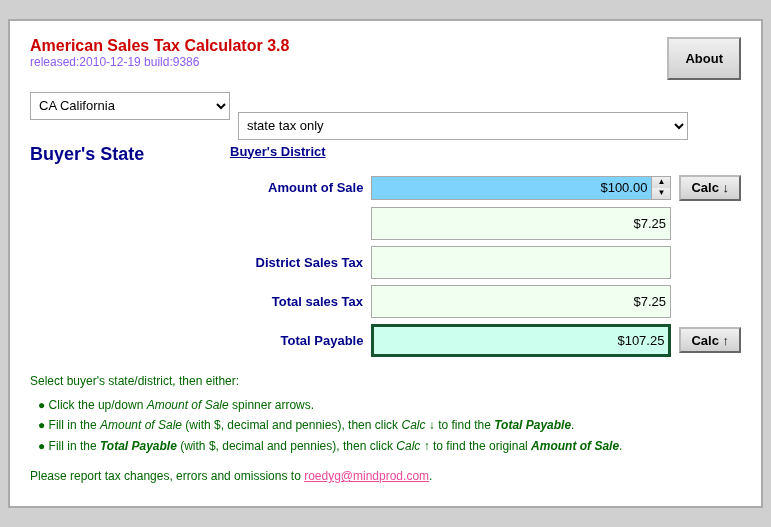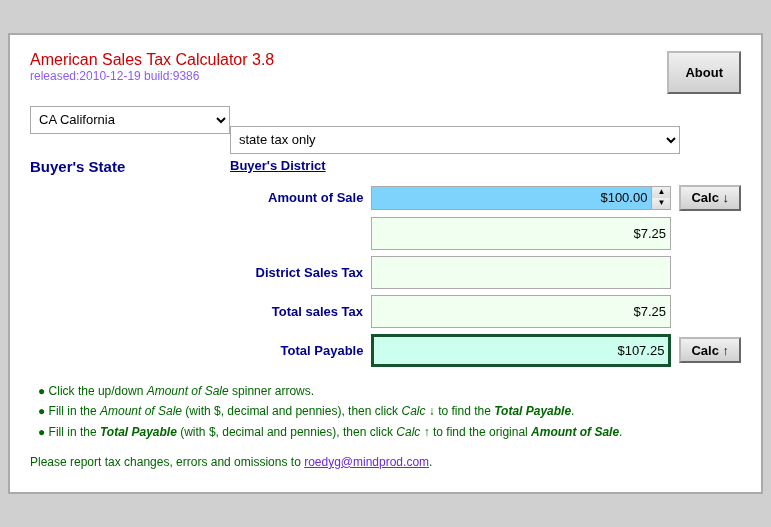--- a/index.html
+++ b/index.html
@@ -21,39 +21,39 @@
     }
     .header-row {
       display: flex;
       justify-content: space-between;
       align-items: flex-start;
       margin-bottom: 12px;
     }
     .app-title {
       color: #cc0000;
       font-size: 16px;
-      font-weight: normal;
+      font-weight: bold;
     }
     .app-subtitle {
       color: #8b5cf6;
       font-size: 12px;
     }
     .about-button {
       background: linear-gradient(to bottom, #f0f0f0, #d0d0d0);
       border: 2px outset #bbb;
       padding: 12px 16px;
       font-size: 13px;
       font-weight: bold;
       cursor: pointer;
       color: #000;
     }
 
     .selectors-row {
       display: flex;
-      gap: 0;
+      gap: 8px;
       margin-bottom: 4px;
     }
     .state-select, .district-select {
       border: 1px solid #aaa;
       background: #fff;
       padding: 3px 4px;
       font-size: 13px;
       height: 28px;
     }
     .state-select {
@@ -65,21 +65,21 @@
     }
 
     .labels-row {
       display: flex;
       margin-bottom: 10px;
     }
     .buyer-state-label {
       width: 200px;
       color: #00008b;
       font-weight: bold;
-      font-size: 15px;
+      font-size: 18px;
     }
     .buyer-district-label {
       color: #00008b;
       font-weight: bold;
       font-size: 13px;
       text-decoration: underline;
     }
 
     .field-row {
       display: flex;
@@ -180,21 +180,21 @@
     .instructions ul li::before {
       content: "● ";
     }
     .instructions em {
       font-style: italic;
     }
     .instructions .report {
       margin-top: 10px;
     }
     .instructions a {
-      color: #6d28d9;
+      color: #ec4899;
     }
     .bold-italic {
       font-weight: bold;
       font-style: italic;
     }
   </style>
 </head>
 <body>
 
 <div class="window">
@@ -250,20 +250,21 @@
     <div class="spacer-button"></div>
   </div>
 
   <div class="field-row">
     <div class="field-label">Total Payable</div>
     <input class="field-input readonly-mint" type="text" value="$107.25" style="">
     <button class="calc-button">Calc ↑</button>
   </div>
 
   <div class="instructions">
+    <div class="intro">Select buyer's state/district, then either:</div>
     <ul>
       <li>Click the up/down <em>Amount of Sale</em> spinner arrows.</li>
       <li>Fill in the <em>Amount of Sale</em> (with $, decimal and pennies), then click <em>Calc ↓</em> to find the <span class="bold-italic">Total Payable</span>.</li>
       <li>Fill in the <span class="bold-italic">Total Payable</span> (with $, decimal and pennies), then click <em>Calc ↑</em> to find the original <span class="bold-italic">Amount of Sale</span>.</li>
     </ul>
     <div class="report">Please report tax changes, errors and omissions to <a href="mailto:roedyg@mindprod.com">roedyg@mindprod.com</a>.</div>
   </div>
 </div>
 
 </body></html>

